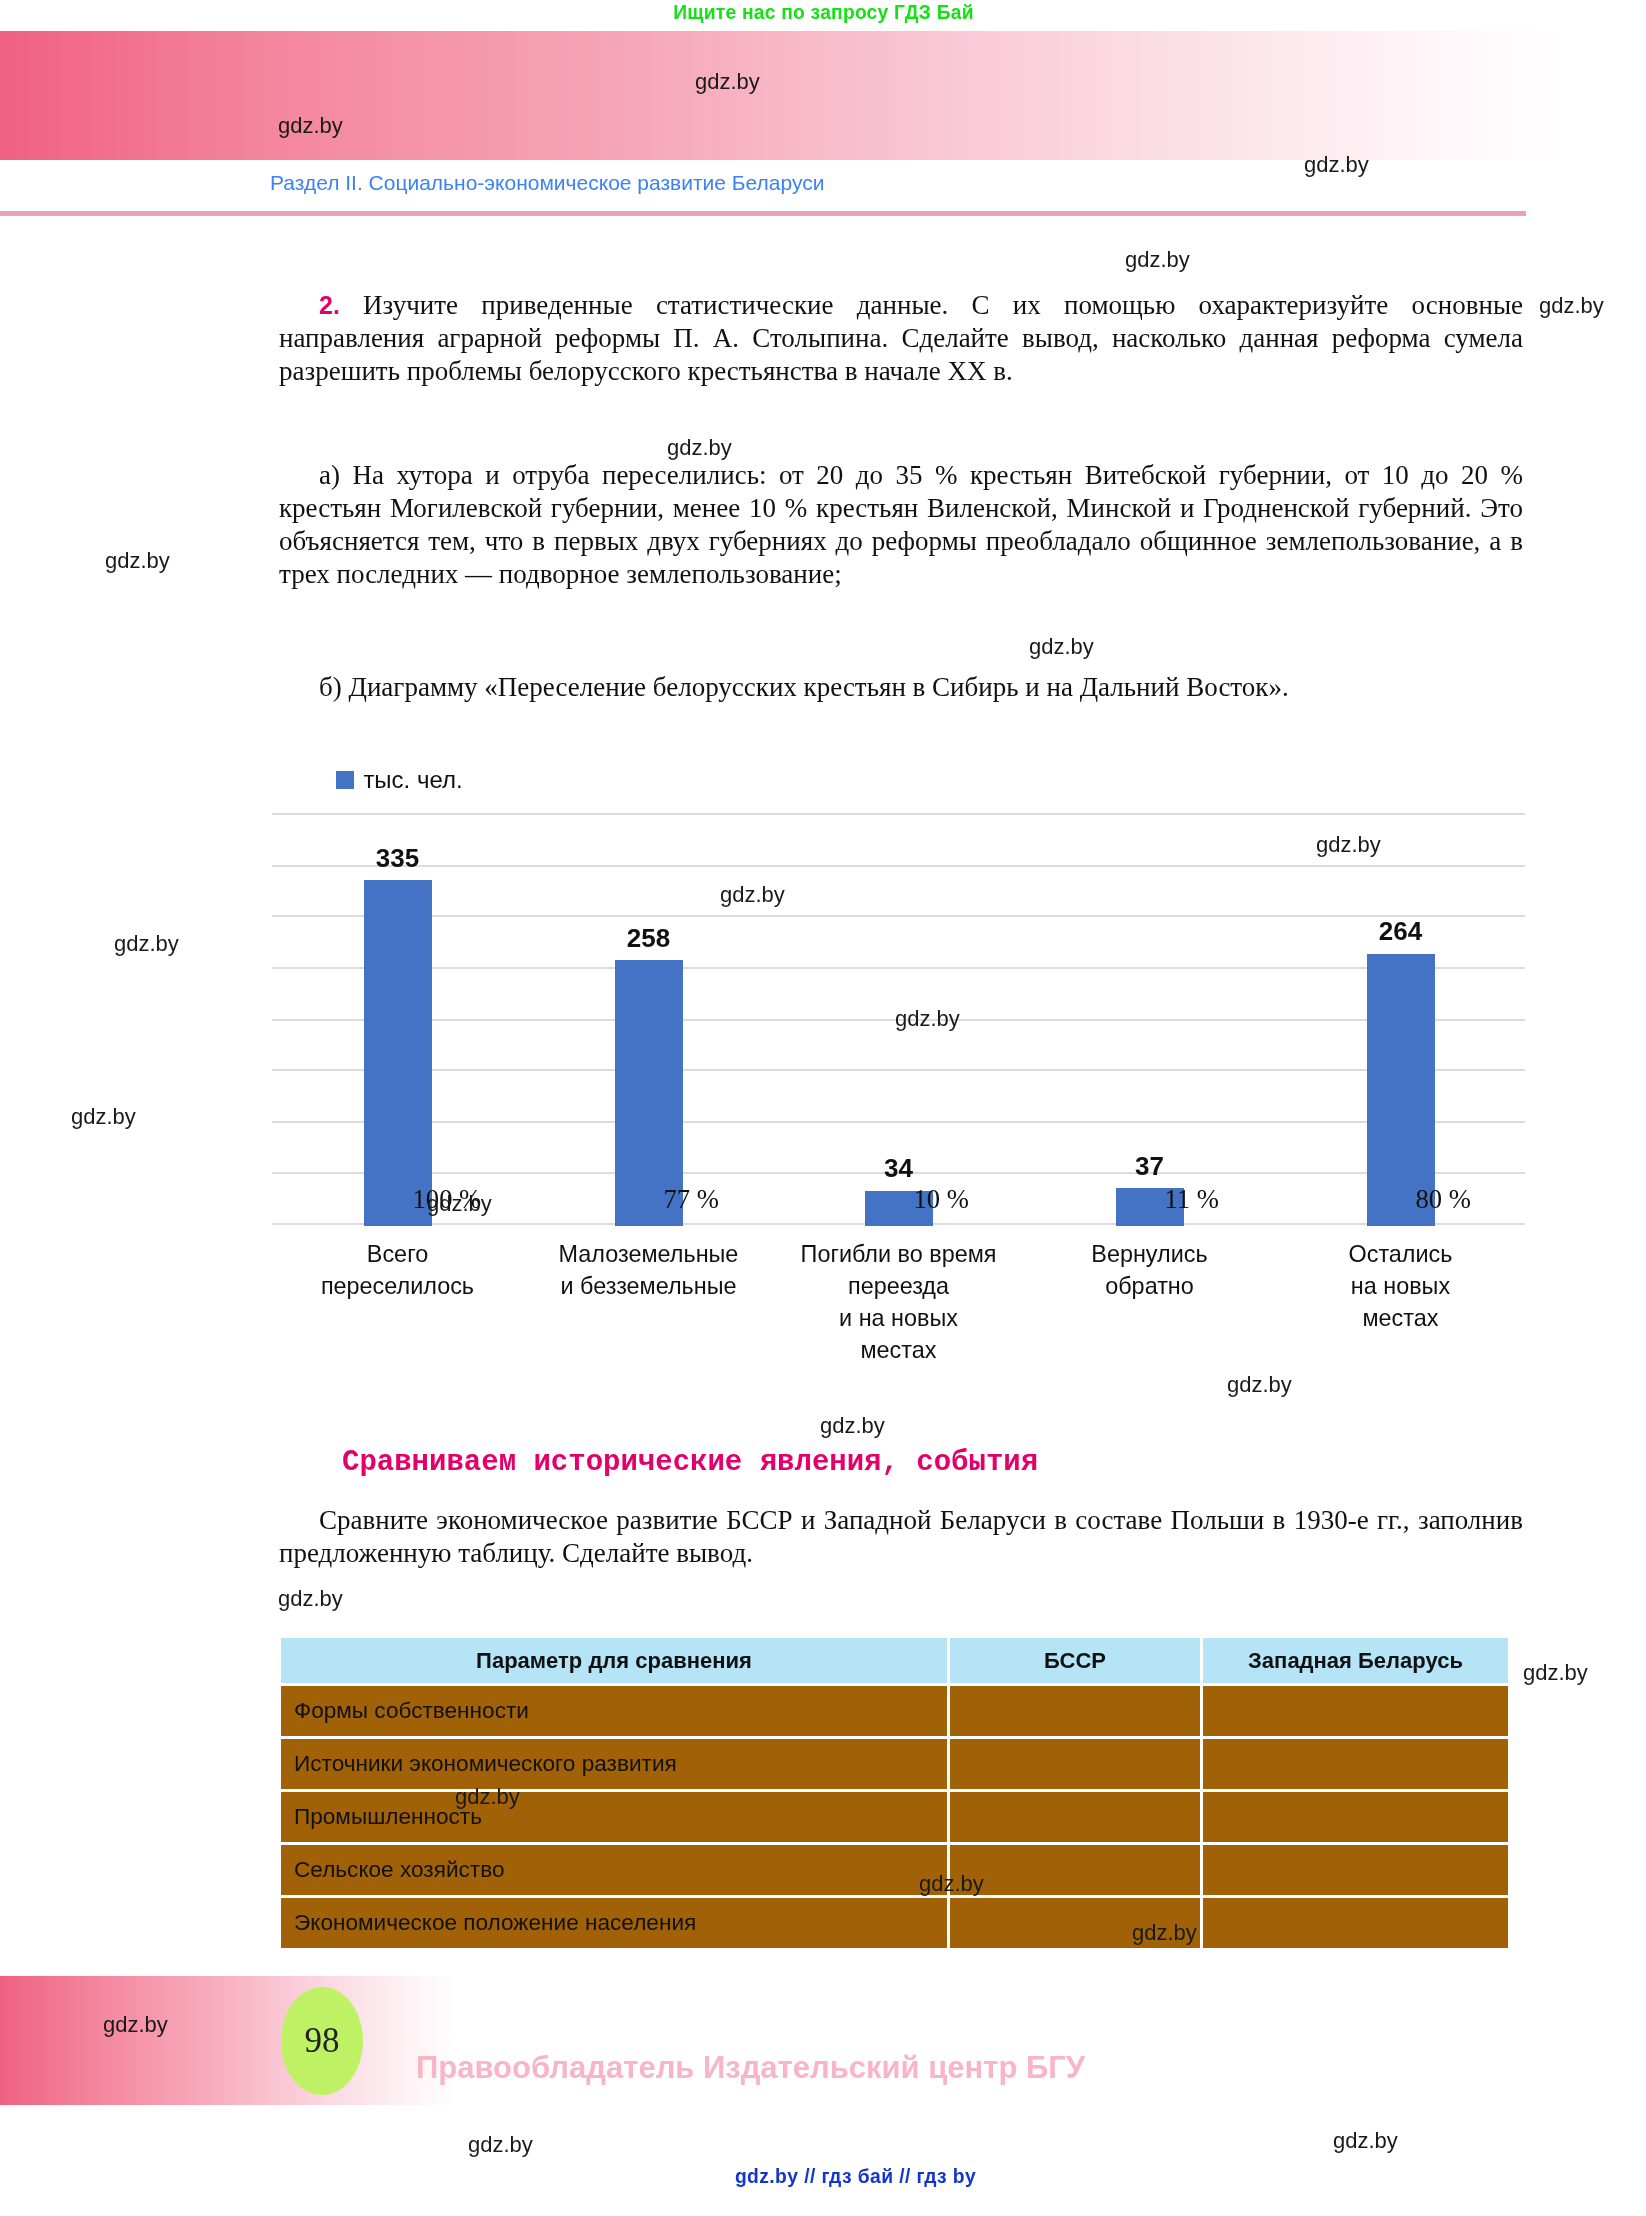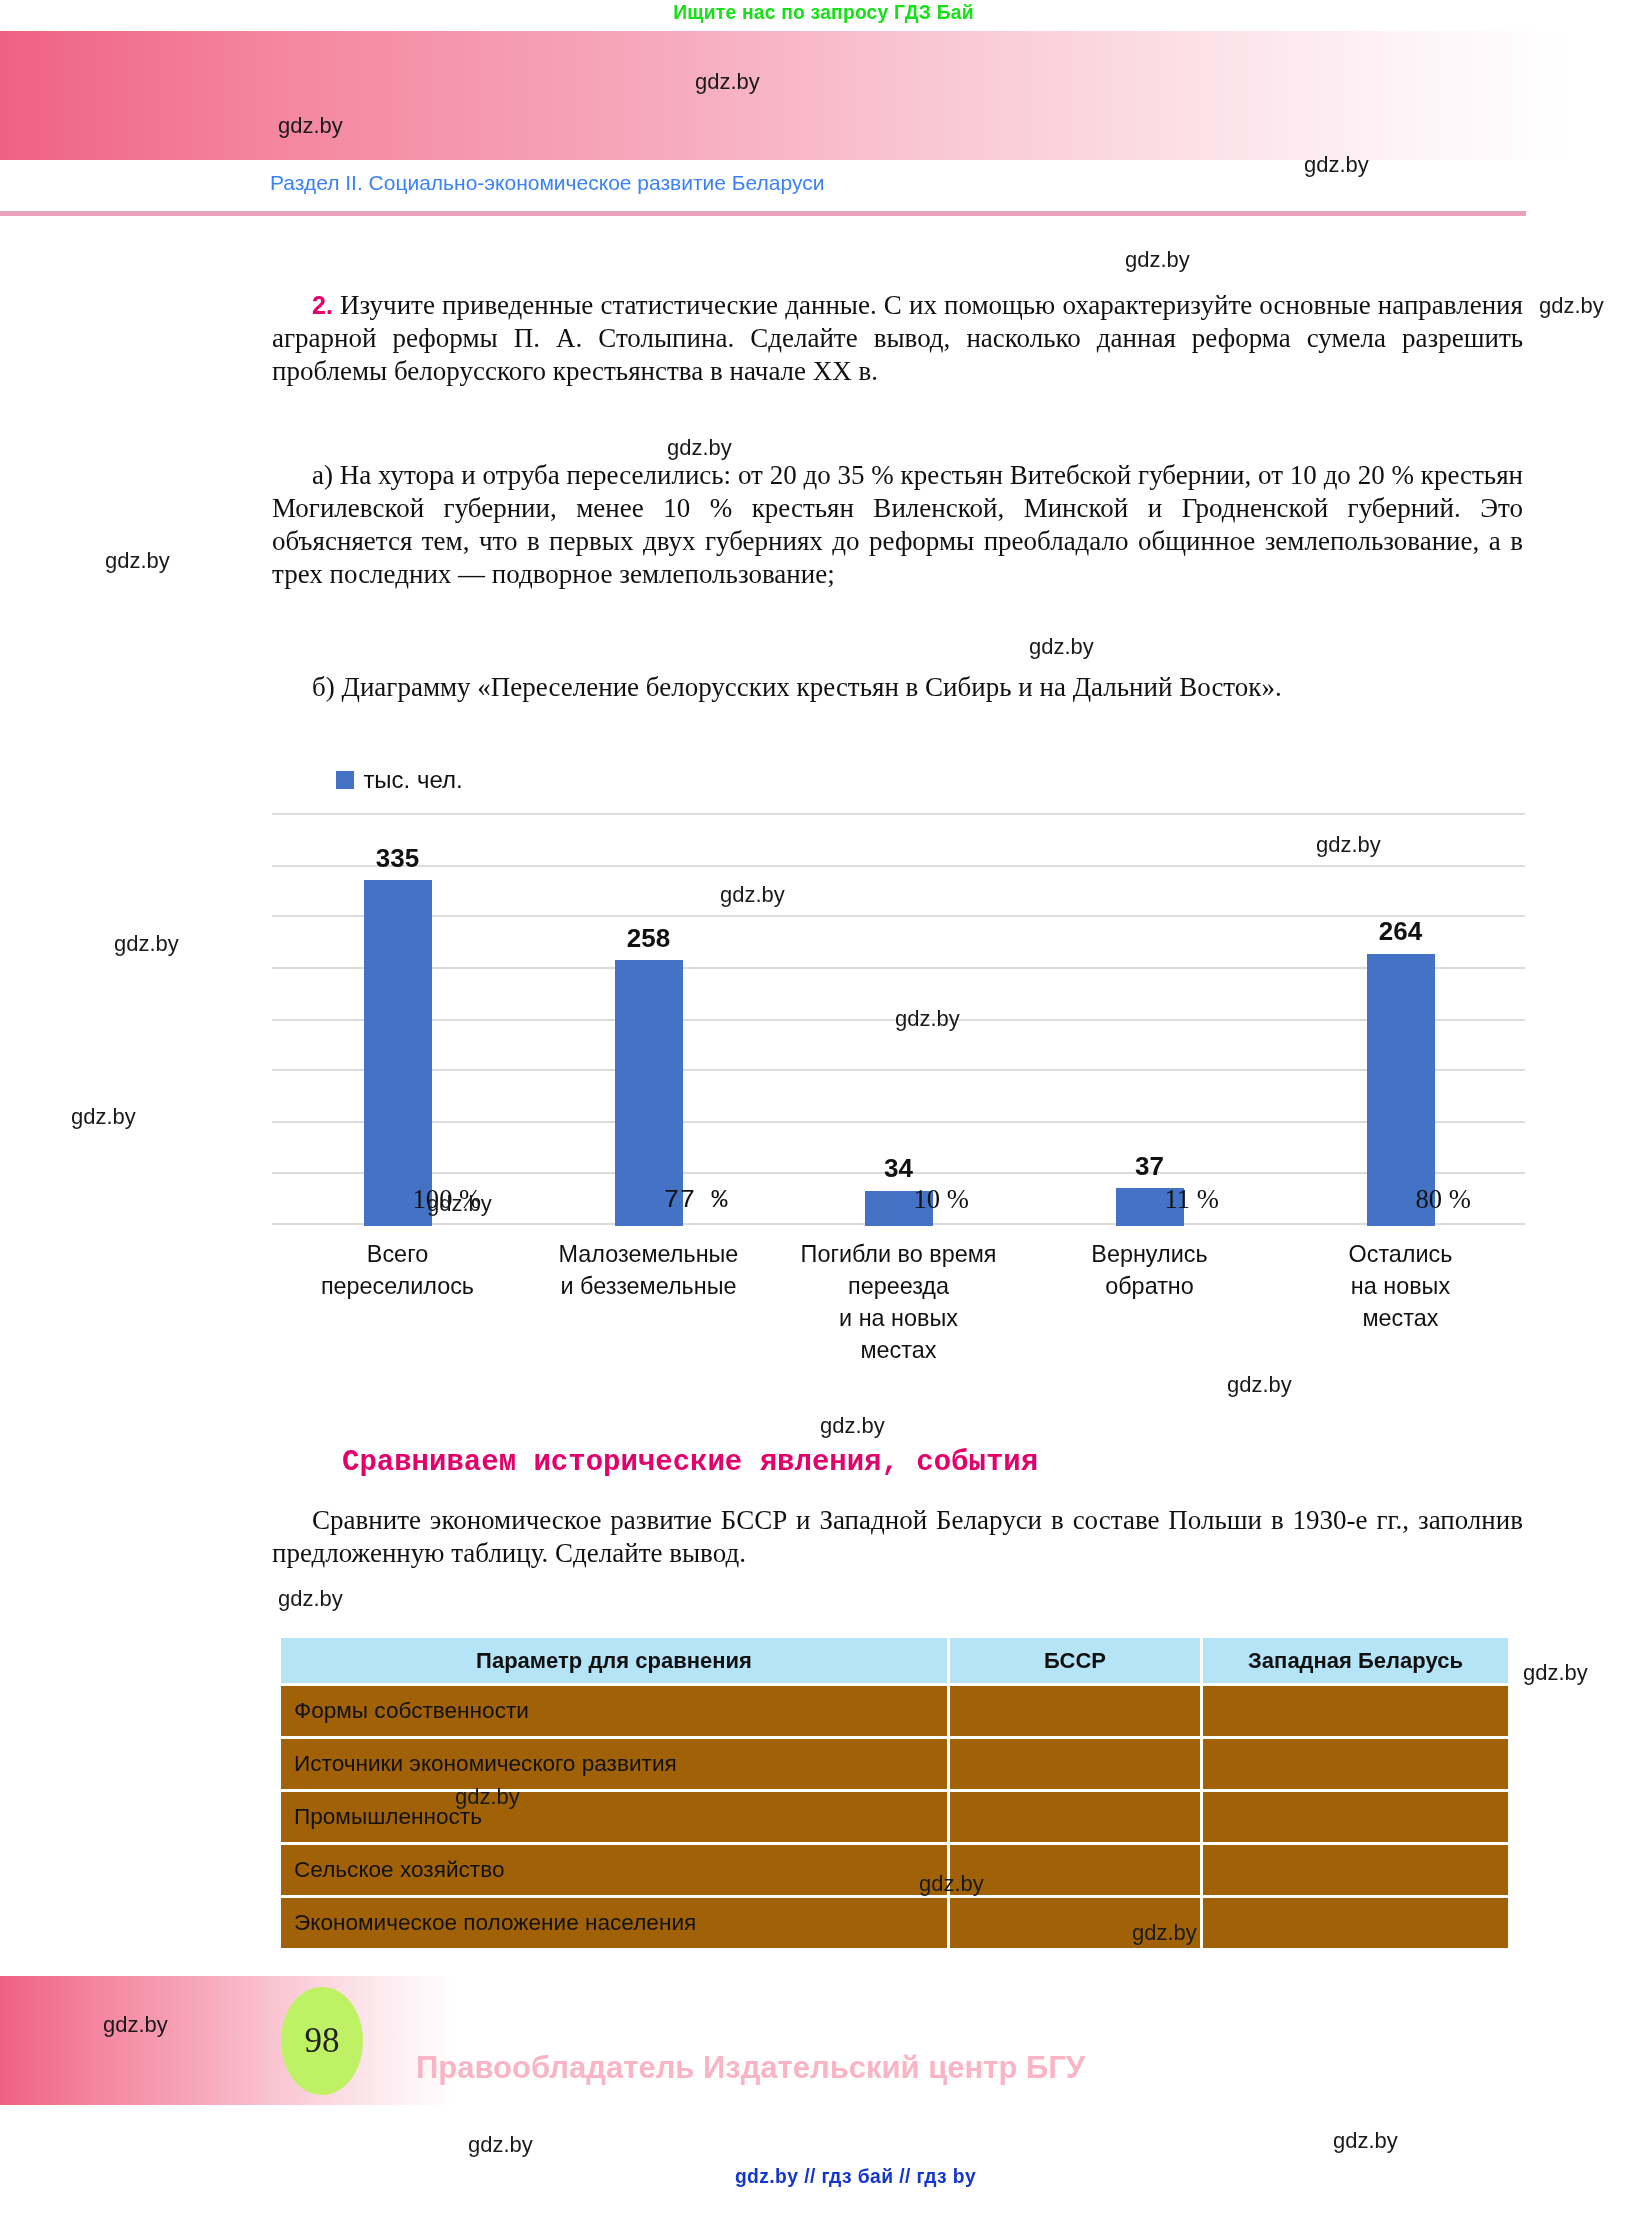--- a/index.html
+++ b/index.html
@@ -32,21 +32,21 @@
   }
 
   
   .body-text{
     position:absolute;left:272px;width:1251px;
     font-family:"Liberation Serif", serif;
     font-size:27px;line-height:33px;color:#111;
     text-align:justify;
   }
   .body-text p{margin:0;}
-  .body-text p.indent{text-indent:40px;}
+  .body-text p.indent{text-indent:40px;margin-left:7px;}
   .num-marker{color:#e4006a;font-weight:bold;font-family:"Liberation Sans",sans-serif;font-size:25px;}
 
   #para-task{top:289px;}
   #para-a{top:459px;}
   #para-b{top:671px;}
 
   
   .chart-wrap{position:absolute;left:272px;top:758px;width:1253px;height:596px;}
   .legend{position:absolute;left:64px;top:8px;display:flex;align-items:center;gap:9.7px;}
   .legend-swatch{width:17.7px;height:17.7px;background:#4472C4;display:block;}
@@ -176,21 +176,21 @@
       </div>
     <div class="bars" id="bars">
         <div class="bar-slot" style="left: 0px;">
           <div class="bar" style="height: 346px; background: rgb(68, 114, 196);"></div>
           <div class="bar-value" style="bottom: 352px;">335</div>
           <div class="bar-pct" style="left: 56%;">100 %</div>
         </div>
         <div class="bar-slot" style="left: 251px;">
           <div class="bar" style="height: 266px; background: rgb(68, 114, 196);"></div>
           <div class="bar-value" style="bottom: 272px;">258</div>
-          <div class="bar-pct" style="left: 56%; font-family: Liberation Mono, monospace;">77 %</div>
+          <div class="bar-pct" style="left: 56%;">77 %</div>
         </div>
         <div class="bar-slot" style="left: 501px;">
           <div class="bar" style="height: 35px; background: rgb(68, 114, 196);"></div>
           <div class="bar-value" style="bottom: 42px;">34</div>
           <div class="bar-pct" style="left: 56%;">10 %</div>
         </div>
         <div class="bar-slot" style="left: 752px;">
           <div class="bar" style="height: 38px; background: rgb(68, 114, 196);"></div>
           <div class="bar-value" style="bottom: 44px;">37</div>
           <div class="bar-pct" style="left: 56%;">11 %</div>

